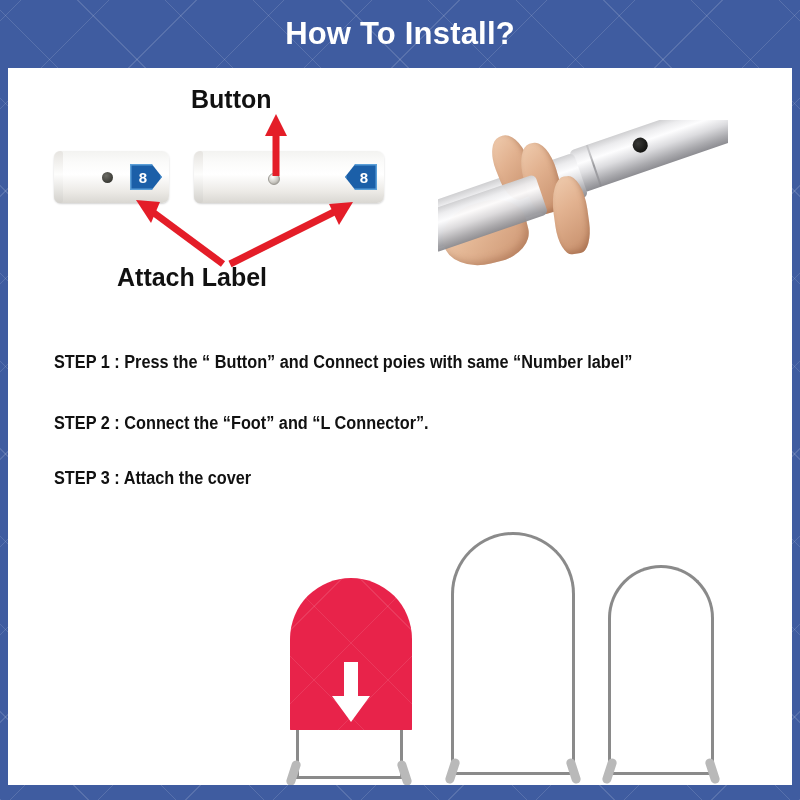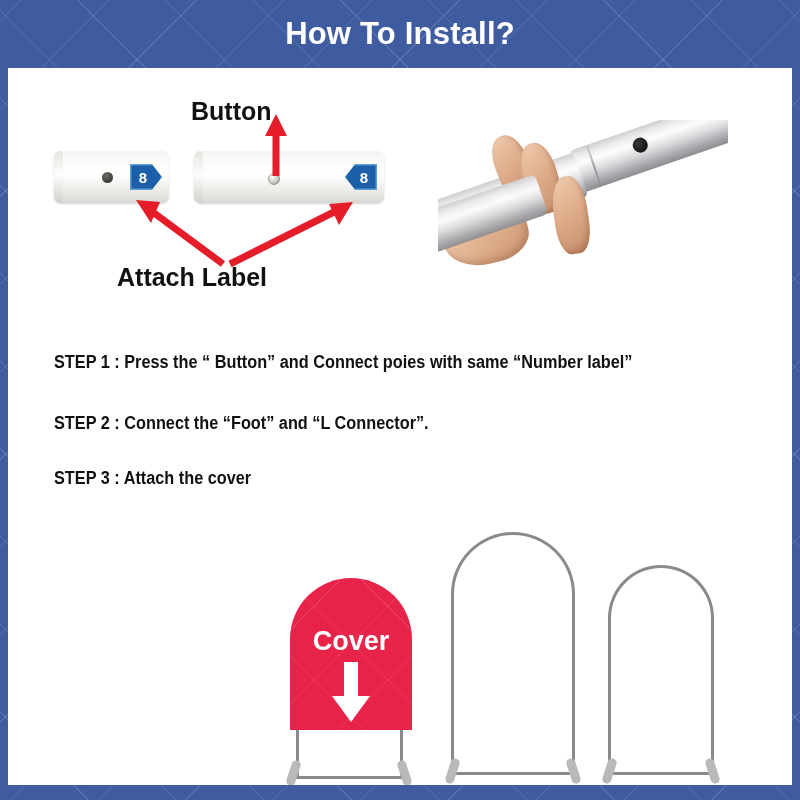--- a/index.html
+++ b/index.html
@@ -185,21 +185,21 @@
           <line x1="215" y1="196" x2="142" y2="142" stroke="#e41d28" stroke-width="7"></line>
           <polygon points="128,132 152,134 143,155" fill="#e41d28"></polygon>
         </g>
 
         <g>
           <line x1="222" y1="196" x2="330" y2="142" stroke="#e41d28" stroke-width="7"></line>
           <polygon points="345,134 321,136 331,157" fill="#e41d28"></polygon>
         </g>
       </svg>
 
-      <div class="lbl" style="left:183px;top:29px;font-size:25px;text-align:right;">Button</div>
+      <div class="lbl" style="left:183px;top:17px;font-size:25px;text-align:right;">Button</div>
 
       <div class="lbl" style="left:109px;top:195px;font-size:25px;">Attach Label</div>
     </div>
 
     <div id="photo" style="left:430px;top:52px;width:290px;height:160px;">
 
       <div class="tube" style="left:138px;top:30px;width:180px;height:44px;transform:rotate(-19deg);transform-origin:left center;">
         <div class="tube-seam" style="left:18px;"></div>
         <div class="tubehole" style="left:62px;top:10px;width:15px;height:15px;"></div>
       </div>
@@ -222,21 +222,20 @@
 
       <div class="frame" style="left:282px;top:510px;width:122px;height:207px;">
         <div class="leg" style="left:6px;top:148px;height:52px;"></div>
         <div class="leg" style="left:110px;top:148px;height:52px;"></div>
         <div class="crossbar" style="left:6px;top:198px;width:107px;"></div>
         <div class="foot l" style="left:-1px;top:182px;"></div>
         <div class="foot r" style="left:110px;top:182px;"></div>
 
         <div id="cover-shape" style="left:0;top:0;width:122px;height:152px;border-radius:61px 61px 0 0;">
         </div>
-        <div id="cover-text" style="left:0;top:48px;">Cover</div>
         <svg id="cover-arrow" width="46" height="64" style="left:38px;top:84px;">
           <polygon points="16,0 30,0 30,34 42,34 23,60 4,34 16,34" fill="#ffffff"></polygon>
         </svg>
       </div>
 
       <div class="frame" style="left:443px;top:464px;width:124px;height:253px;">
         <div class="arch-outline" style="width:118px;height:240px;border-radius:62px 62px 0 0;border-bottom:none;"></div>
         <div class="crossbar" style="left:0px;top:240px;width:124px;"></div>
         <div class="foot l" style="left:-3px;top:226px;"></div>
         <div class="foot r" style="left:118px;top:226px;"></div>

